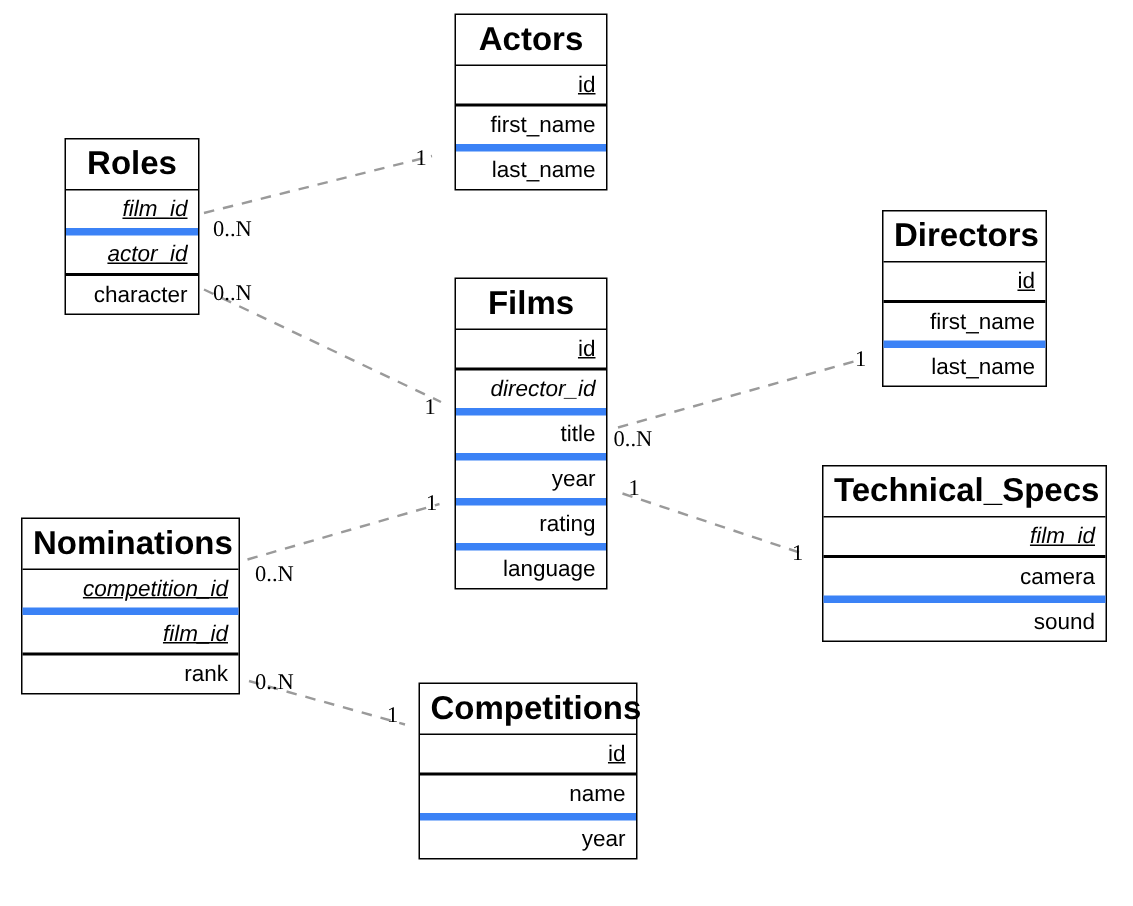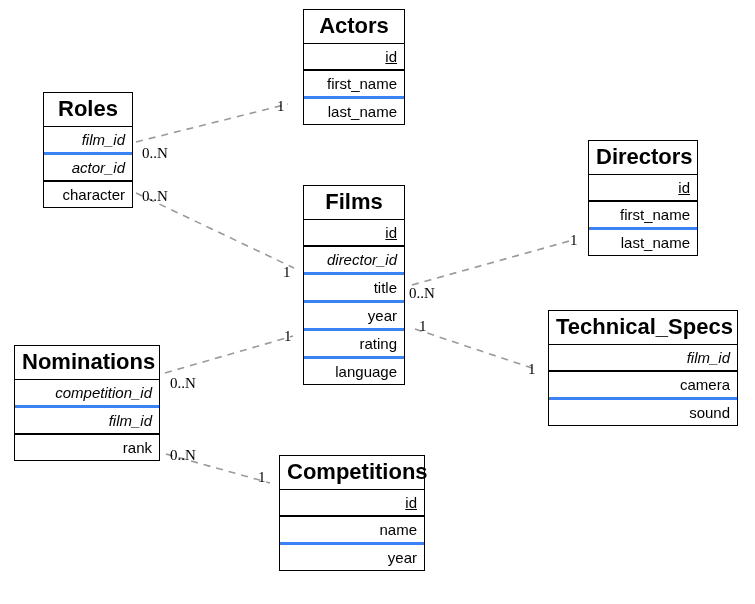--- a/index.html
+++ b/index.html
@@ -39,37 +39,38 @@
     border-bottom: 1px solid #000000;
     padding: 3px 7px 4px 7px;
     white-space: nowrap;
   }
   .attr {
     box-sizing: border-box;
     text-align: right;
     font-size: 15px;
     color: #000000;
     padding: 4px 7px 4px 7px;
-    border-bottom: 3px solid #3b82f6;
+    border-bottom: 5px solid #3b82f6;
     white-space: nowrap;
   }
   .attr.last {
     border-bottom: none;
   }
   .attr.keysep {
     border-bottom: 2px solid #000000;
   }
   .attr.pk .an {
     text-decoration: underline;
   }
   .attr.fk .an {
     font-style: italic;
   }
   .attr.pkfk .an {
     font-style: italic;
+    text-decoration: underline;
   }
   .card {
     position: absolute;
     font-family: "Liberation Serif", serif;
     font-size: 15px;
     color: #000000;
     white-space: nowrap;
     z-index: 3;
   }
 </style>

